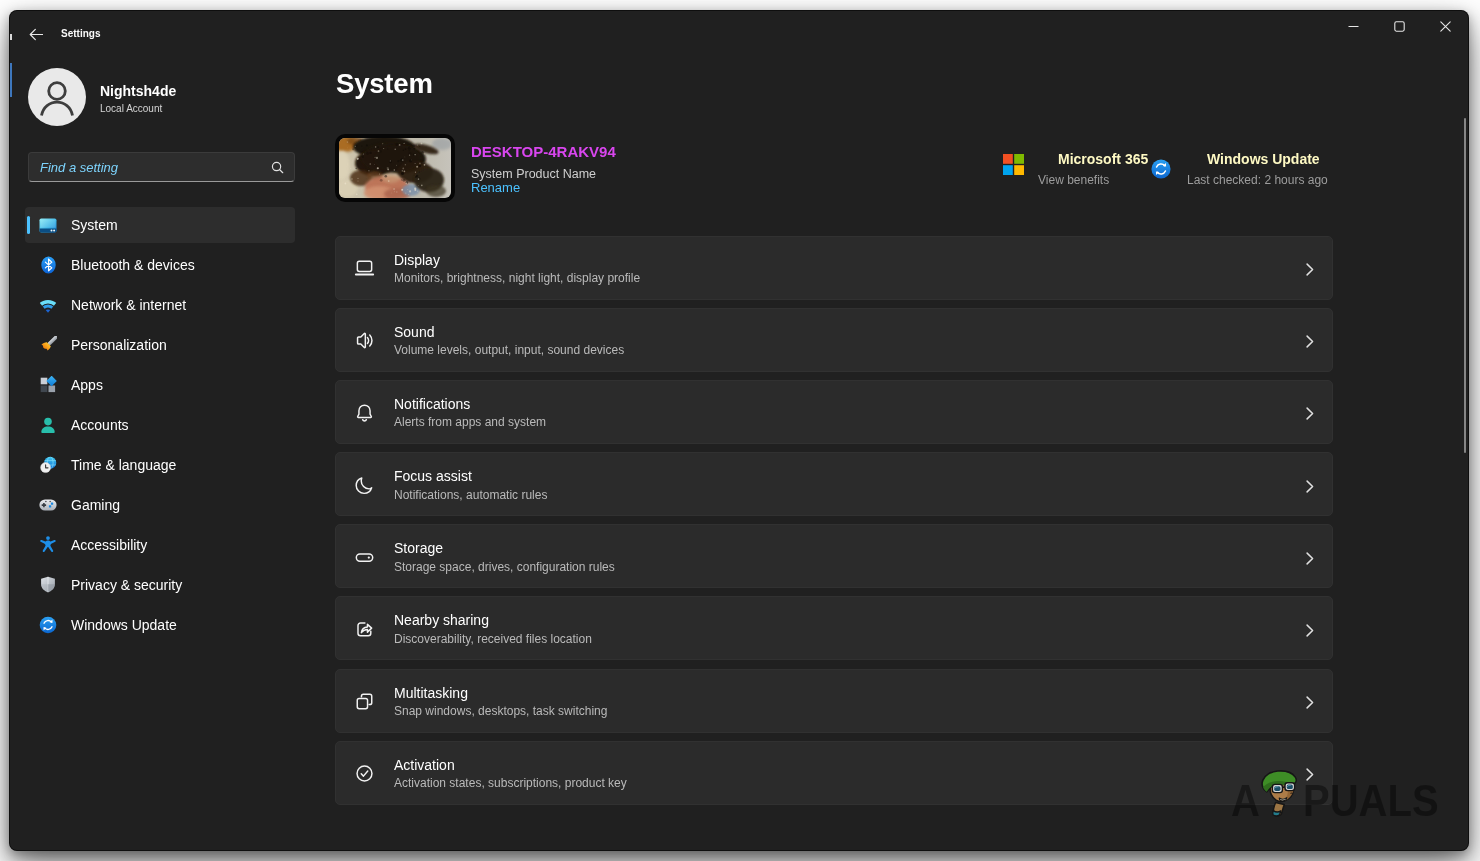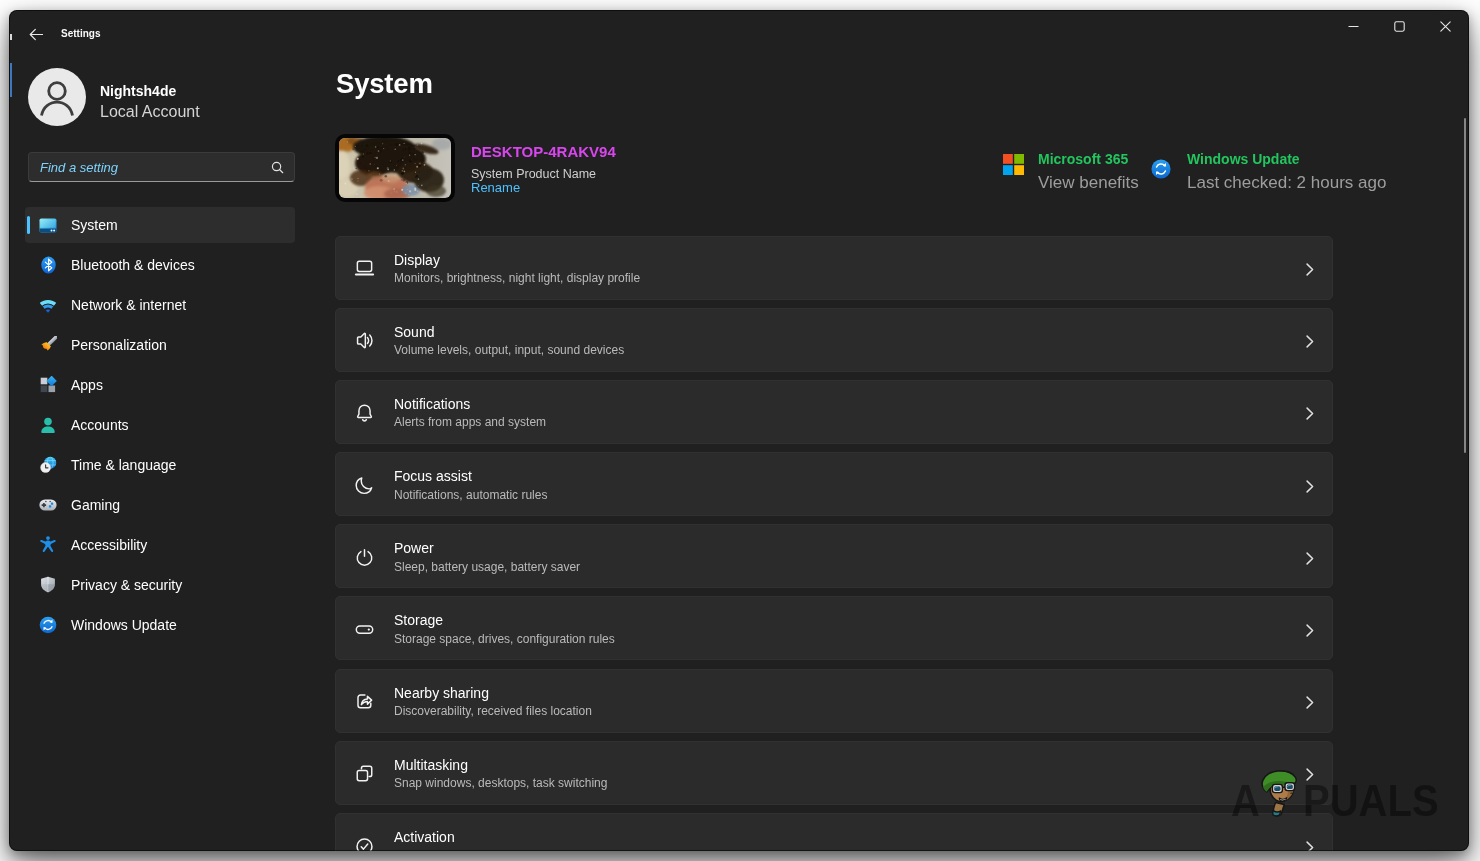--- a/index.html
+++ b/index.html
@@ -22,21 +22,21 @@
   
   .back-btn { position:absolute; left:14px; top:12px; width:24px; height:24px;
     display:flex; align-items:center; justify-content:center; }
   .tb-title { position:absolute; left:52px; top:18px; font-size:10px; font-weight:700; color:#fafafa; }
   .caption-btns { position:absolute; top:0; right:1px; height:33px; display:flex; z-index:95; }
   .cap-btn { width:46px; height:33px; display:flex; align-items:center; justify-content:center; }
   
   .avatar { position:absolute; left:19px; top:58px; width:58px; height:58px;
     border-radius:50%; background:#e9e9e9; display:flex; align-items:center; justify-content:center; }
   .user-name { position:absolute; left:91px; top:73px; font-size:14px; font-weight:700; color:#fff; }
-  .user-type { position:absolute; left:91px; top:92.5px; font-size:16px; color:#d4d4d4; }
+  .user-type { position:absolute; left:91px; top:92.5px; font-size:10px; color:#d4d4d4; }
   .searchbox { position:absolute; left:19px; top:142px; width:267px; height:30px;
     background:#2d2d2d; border:1px solid #3b3b3b; border-bottom:1px solid #9a9a9a;
     border-radius:4px; }
   .search-ph { position:absolute; left:11px; top:7px; font-size:13px; color:#7dd3fc;font-style:italic; }
   .search-ico { position:absolute; right:9px; top:7px; }
   .nav { position:absolute; left:16px; top:197px; width:270px; }
   .nav-item { position:relative; height:36px; margin-bottom:4px; border-radius:4px;
     display:flex; align-items:center; }
   .nav-item.selected { background:#2d2d2d; }
   .nav-accent { position:absolute; left:2px; top:9px; width:3px; height:18px;
@@ -48,22 +48,22 @@
   
   .page-title { position:absolute; left:327px; top:58px; font-size:27.5px; font-weight:700;
     letter-spacing:-0.2px; color:#fff; }
   .device-thumb { position:absolute; left:326px; top:124px; width:120px; height:68px;
     border-radius:10px; background:#060606; }
   .device-thumb svg { position:absolute; left:4px; top:4px; border-radius:6px; display:block; }
   .dev-name { position:absolute; left:462px; top:133px; font-size:15px; font-weight:700; color:#d946ef; }
   .dev-product { position:absolute; left:462px; top:157px; font-size:12.5px; color:#cfcfcf; }
   .dev-rename { position:absolute; left:462px; top:170px; font-size:13px; color:#4cc2ff; }
   .promo-ico { position:absolute; display:flex; }
-  .promo-title { position:absolute; font-size:14px; font-weight:700; color:#22c55e; white-space:nowrap; }
-  .promo-sub { position:absolute; font-size:17px; color:#9d9d9d; white-space:nowrap; }
+  .promo-title { position:absolute; font-size:14px; font-weight:700; color:#fef9c3; white-space:nowrap;margin-left:20px; }
+  .promo-sub { position:absolute; font-size:12px; color:#9d9d9d; white-space:nowrap; }
   
   .rows { position:absolute; left:326px; top:225.5px; width:998px; display:flex;
     flex-direction:column; gap:8.2px; }
   .row { position:relative; height:64px; flex:none; background:#2b2b2b;
     border:1px solid #313131; border-radius:5px; }
   .row-ico { position:absolute; left:18px; top:21.5px; width:21px; height:21px;
     display:flex; align-items:center; justify-content:center; }
   .row-title { position:absolute; left:58px; top:15px; font-size:14px; color:#fff; }
   .row-sub { position:absolute; left:58px; top:34.5px; font-size:12px; color:#bababa; }
   .row-chev { position:absolute; right:18px; top:25.5px; width:8px; height:13px; }
@@ -554,33 +554,20 @@
         </span>
         <span class="row-title">Focus assist</span>
         <span class="row-sub">Notifications, automatic rules</span>
         <span class="row-chev"><svg width="8" height="13" viewBox="0 0 8 13">
             <path d="M1.1 1.1 6.6 6.5 1.1 11.9" stroke="#e0e0e0" stroke-width="1.5" fill="none" stroke-linecap="round" stroke-linejoin="round"></path>
           </svg></span>
       </div>
       <div class="row">
         <span class="row-ico">
           <svg width="21" height="21" viewBox="0 0 20 20" class="ln">
- <path d="M10 2.5v6.3"></path>
- <path d="M6.6 4.4a6.9 6.9 0 1 0 6.8 0"></path>
-</svg>
-        </span>
-        <span class="row-title">Power</span>
-        <span class="row-sub">Sleep, battery usage, battery saver</span>
-        <span class="row-chev"><svg width="8" height="13" viewBox="0 0 8 13">
-            <path d="M1.1 1.1 6.6 6.5 1.1 11.9" stroke="#e0e0e0" stroke-width="1.5" fill="none" stroke-linecap="round" stroke-linejoin="round"></path>
-          </svg></span>
-      </div>
-      <div class="row">
-        <span class="row-ico">
-          <svg width="21" height="21" viewBox="0 0 20 20" class="ln">
  <rect x="2.2" y="6.6" width="15.6" height="6.9" rx="3.4"></rect>
  <circle cx="14.1" cy="10.1" r="1.05" fill="#f2f2f2" stroke="none"></circle>
 </svg>
         </span>
         <span class="row-title">Storage</span>
         <span class="row-sub">Storage space, drives, configuration rules</span>
         <span class="row-chev"><svg width="8" height="13" viewBox="0 0 8 13">
             <path d="M1.1 1.1 6.6 6.5 1.1 11.9" stroke="#e0e0e0" stroke-width="1.5" fill="none" stroke-linecap="round" stroke-linejoin="round"></path>
           </svg></span>
       </div>

